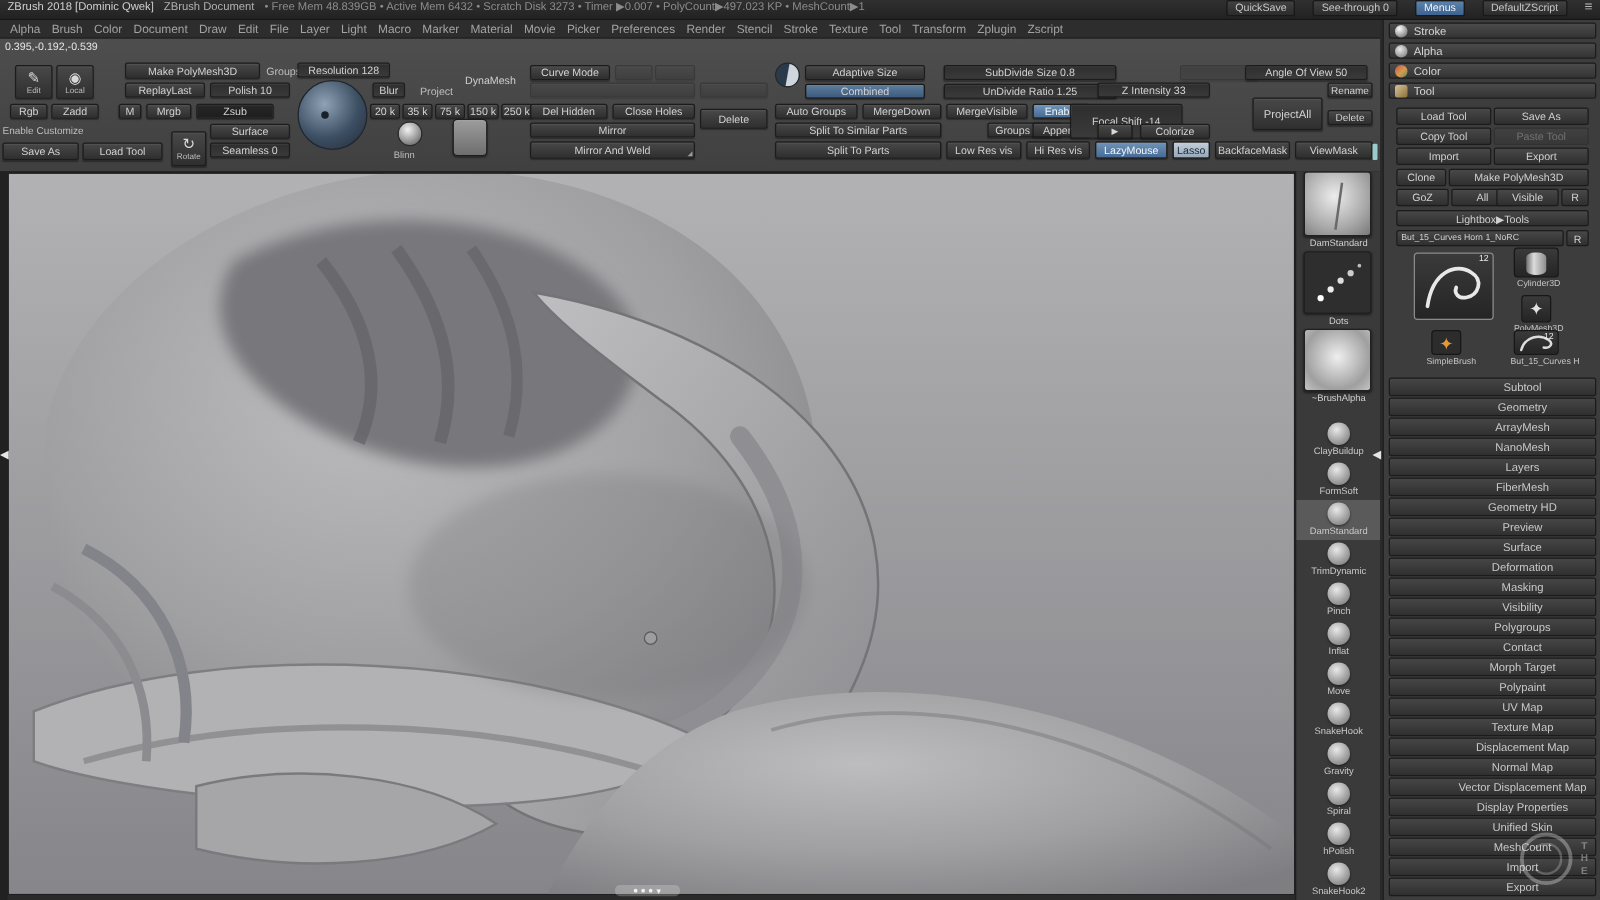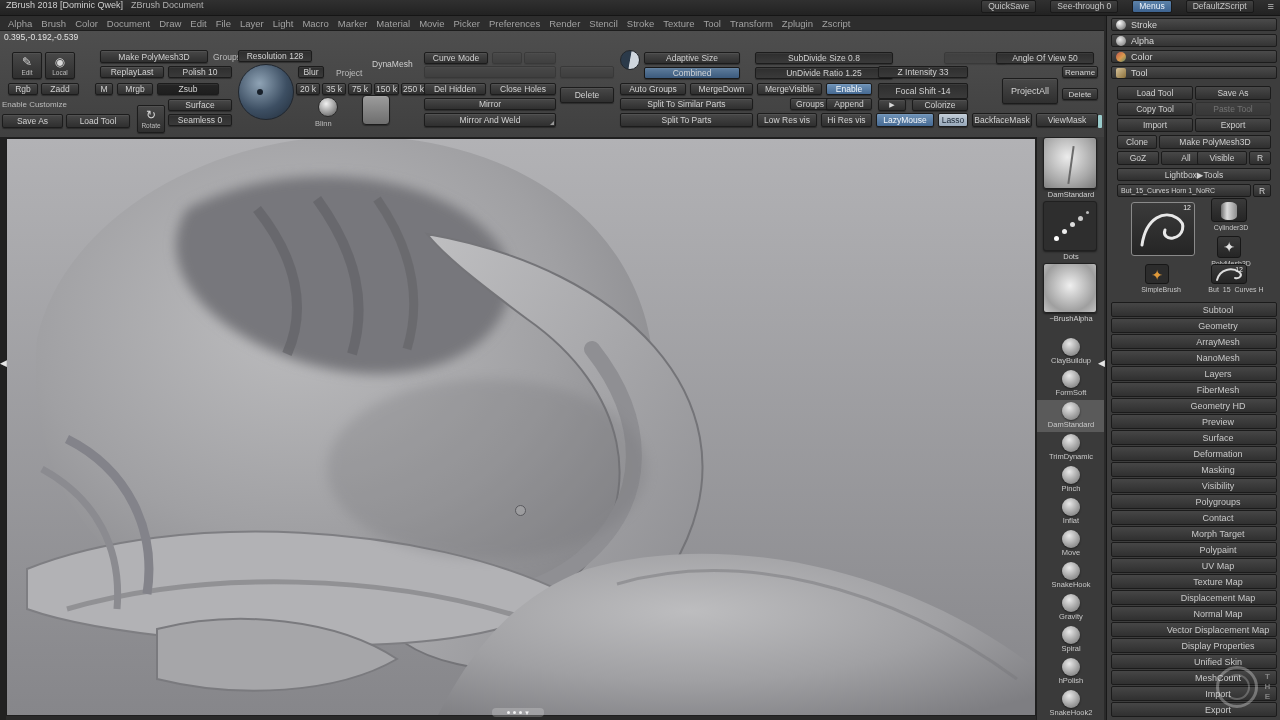--- a/index.html
+++ b/index.html
@@ -113,20 +113,21 @@
   .teal{position:absolute;background:#a9e4e4;opacity:.85;border-radius:1px;}
 </style>
 </head>
 <body>
 
 <div id="root">
 
   <div class="titlebar">
     <span class="tb-app">ZBrush 2018 [Dominic Qwek]</span>
     <span class="tb-doc">ZBrush Document</span>
+    <span class="tb-stats">• Free Mem 48.839GB • Active Mem 6432 • Scratch Disk 3273 • Timer ▶0.007 • PolyCount▶497.023 KP • MeshCount▶1</span>
     <span class="tb-right">
       <span class="tb-btn">QuickSave</span>
       <span class="tb-btn">See-through 0</span>
       <span class="tb-btn blue">Menus</span>
       <span class="tb-btn">DefaultZScript</span>
       <span class="tb-ham">≡</span>
     </span>
   </div>
 
   <div class="menubar">
@@ -230,21 +231,21 @@
     <div class="b" style="left:757px;top:52px;width:65px;height:12px">MergeVisible</div>
     <div class="b on" style="left:826px;top:52px;width:46px;height:12px">Enable</div>
     <div class="b" style="left:620px;top:67px;width:133px;height:12px">Split To Similar Parts</div>
     <div class="b" style="left:790px;top:67px;width:59px;height:12px">Groups Split</div>
     <div class="b" style="left:826px;top:67px;width:46px;height:12px">Append</div>
     <div class="b" style="left:620px;top:82px;width:133px;height:14px">Split To Parts</div>
     <div class="b" style="left:757px;top:82px;width:60px;height:14px">Low Res vis</div>
     <div class="b" style="left:821px;top:82px;width:51px;height:14px">Hi Res vis</div>
 
     <div class="b sl" style="left:878px;top:35px;width:90px;height:12px">Z Intensity 33</div>
-    <div class="b sl" style="left:878px;top:52px;width:90px;height:16px">Focal Shift -14</div>
+    <div class="b sl" style="left:856px;top:52px;width:90px;height:28px">Focal Shift -14</div>
     <div class="b" style="left:878px;top:68px;width:28px;height:12px">
       <span style="font-size:7px;color:#d8d8d8">▶</span>
     </div>
     <div class="b" style="left:912px;top:68px;width:56px;height:12px">Colorize</div>
     <div class="b dis sl" style="left:944px;top:21px;width:62px;height:12px"></div>
     <div class="b on" style="left:876px;top:82px;width:58px;height:14px">LazyMouse</div>
     <div class="b lt" style="left:938px;top:82px;width:30px;height:14px">Lasso</div>
     <div class="b" style="left:972px;top:82px;width:60px;height:14px">BackfaceMask</div>
     <div class="b" style="left:1036px;top:82px;width:62px;height:14px">ViewMask</div>
     <div class="teal" style="left:1098px;top:84px;width:4px;height:13px"></div>

